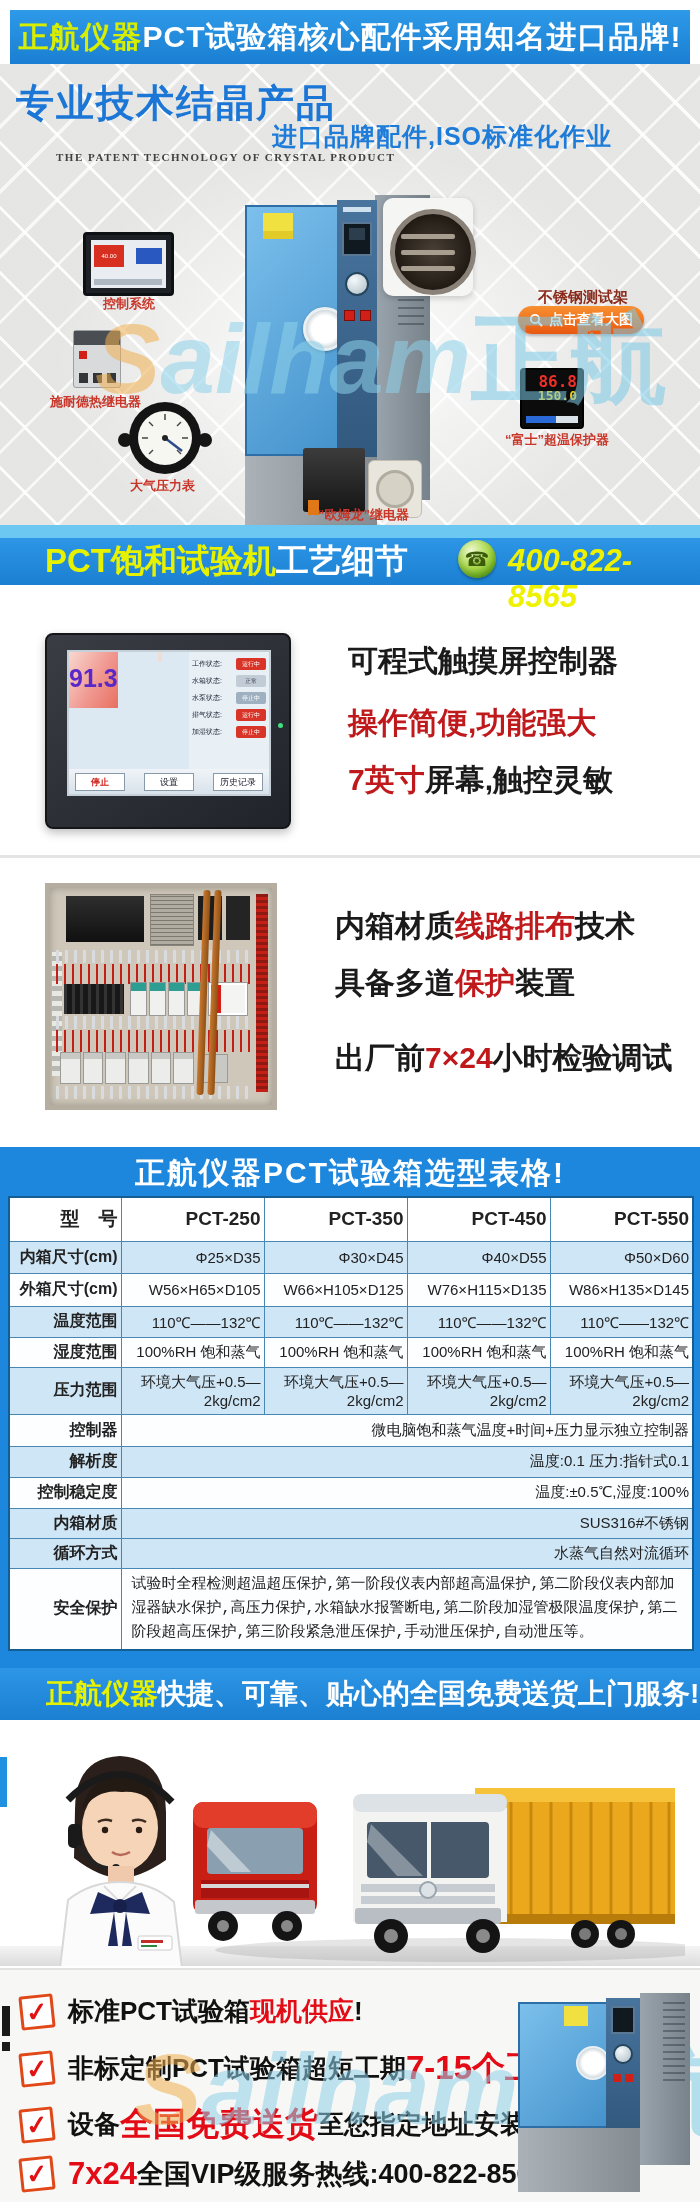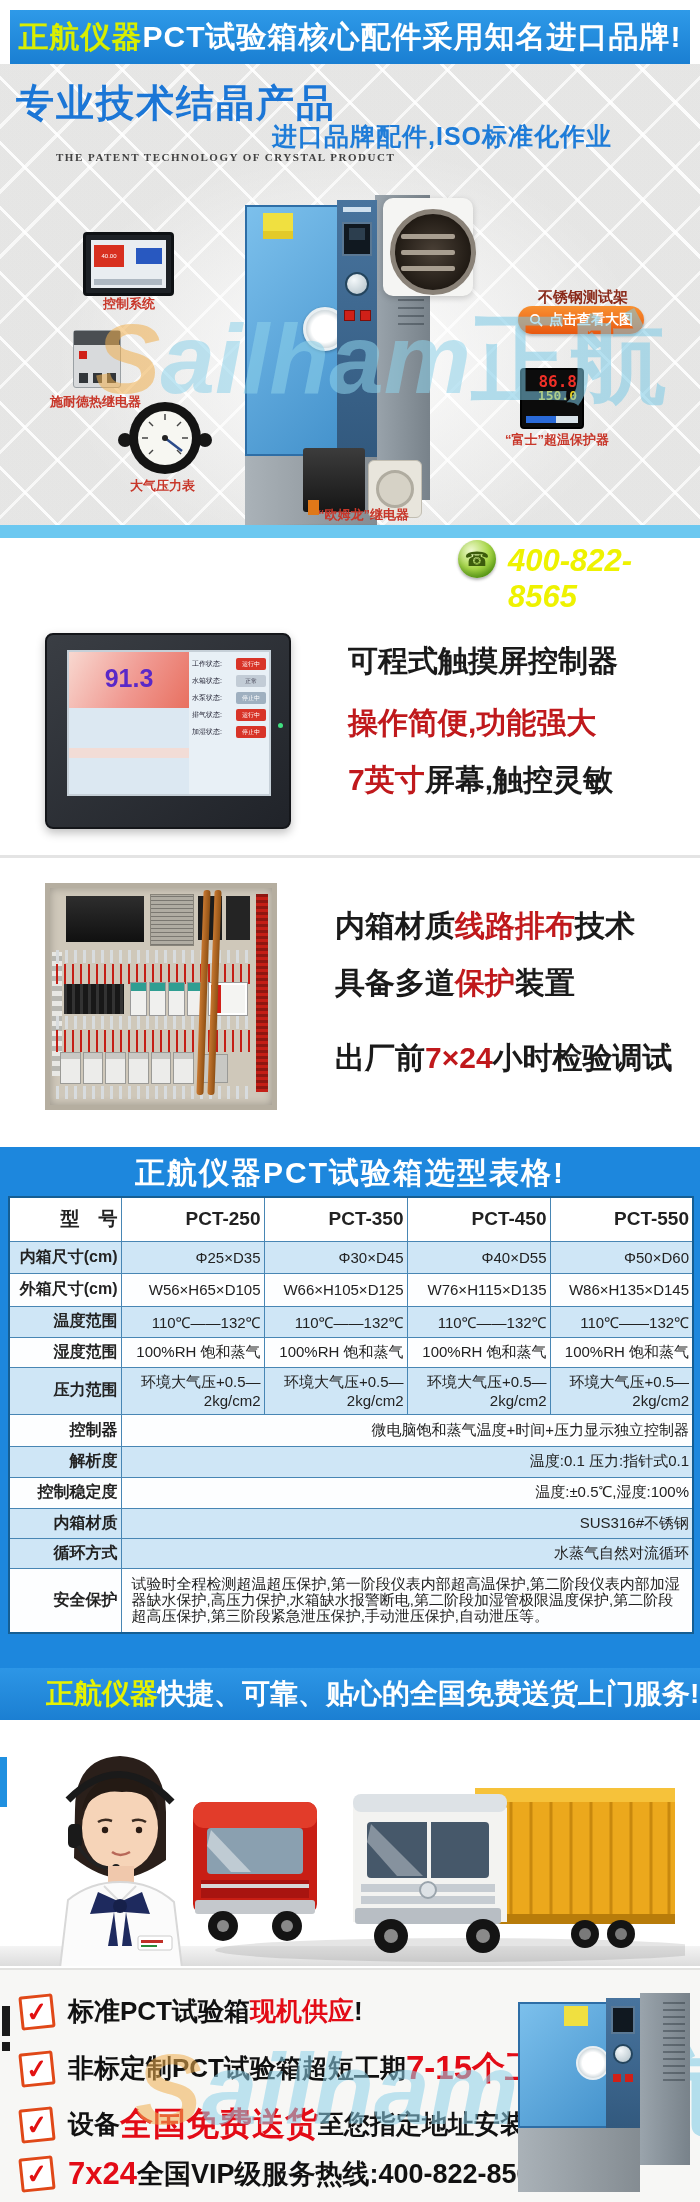--- a/index.html
+++ b/index.html
@@ -119,21 +119,21 @@
     display:flex;align-items:center;justify-content:center;font-size:20px;color:#3c5c0c;}
   .phone-num{left:508px;top:543px;font-size:31px;font-weight:bold;font-style:italic;color:#eef200;}
 
   
   .monitor{left:45px;top:633px;width:242px;height:192px;border-radius:8px;
     background:linear-gradient(145deg,#3a3e44,#202329);border:2px solid #14161a;
     box-shadow:0 4px 10px rgba(0,0,0,.25);}
   .scr{position:absolute;left:20px;top:15px;width:200px;height:142px;background:#dce8f2;
     border:2px solid #c6d0d8;display:flex;flex-direction:column;overflow:hidden;}
   .scr-up{flex:1;display:flex;}
-  .scr-main{width:120px;display:flex;flex-direction:column;gap:40px;}
+  .scr-main{width:120px;display:flex;flex-direction:row;gap:40px;}
   .sm-top{height:56px;background:linear-gradient(120deg,#f8d8d0,#f09890 55%,#e87060);}
   .v91{font-size:25px;font-weight:bold;color:#5a28c8;text-align:center;padding-top:12px;}
   .sm-info{height:10px;font-size:6px;color:#556;padding-left:4px;background:#f2dcd6;}
   .sm-mid{height:40px;background:linear-gradient(#3058b8,#a8c8e8);}
   .v00{font-size:19px;font-weight:bold;color:#d02018;text-align:center;padding-top:8px;margin-left:28px;}
   .sm-info2{flex:1;font-size:6px;color:#556;padding-left:4px;background:#e6ecf2;}
   .scr-side{width:80px;background:#e8f0f6;padding-top:3px;}
   .strow{display:flex;align-items:center;height:17px;padding:0 3px;}
   .st-l{font-size:7px;color:#223;flex:1;white-space:nowrap;}
   .st-b{width:30px;height:12px;border-radius:2px;font-size:6px;color:#fff;text-align:center;line-height:12px;}
@@ -192,21 +192,21 @@
   .spec-banner{left:0;top:1153px;width:700px;text-align:center;font-size:30px;
     font-weight:bold;color:#fff;letter-spacing:2px;}
   table.spec{position:absolute;left:8px;top:1196px;width:684px;border-collapse:collapse;
     background:#fff;border:2px solid #155e93;table-layout:fixed;}
   table.spec td{border:1px solid #4886b4;text-align:right;vertical-align:middle;
     font-size:15px;color:#222;padding:1px 3px;overflow:hidden;}
   table.spec td.lbl{font-weight:bold;font-size:16px;}
   table.spec tr.hd td{font-size:19px;font-weight:bold;background:#fff;}
   table.spec tr.lb td{background:#cfe6f6;}
   table.spec tr.wh td{background:#fdfeff;}
-  td.safety{font-size:14px;line-height:16px;text-align:left !important;padding:4px 10px !important;}
+  td.safety{font-size:14px;line-height:24px;text-align:left !important;padding:4px 10px !important;font-family:Liberation Mono, monospace;}
 
   
   .banner3{left:0;top:1668px;width:700px;height:52px;background:linear-gradient(#2d96e6,#1b7fd2);
     display:flex;align-items:center;padding-left:46px;box-sizing:border-box;
     font-size:28px;font-weight:bold;color:#fff;white-space:nowrap;}
   .banner3 .yellow{color:#e6f200;}
 
   
   .service{left:0;top:1720px;width:700px;height:246px;background:#fff;overflow:hidden;}
   .floor{position:absolute;left:0;top:226px;width:700px;height:20px;background:linear-gradient(#f4f4f4,#dcdcdc);}
@@ -359,20 +359,24 @@
       <i></i>
     </div>
   <div class="abs clabel" style="left:318px;top:506px;">“欧姆龙”继电器</div>
 
   <div class="abs wm wm1">
     <span class="ws">S</span><span class="wr">ailham</span><span class="wc">正航</span>
   </div>
 
   <div class="abs banner2">
     <div class="b2top"></div>
+    <div class="b2main">
+      <span class="yellow">PCT饱和试验机</span>
+        <span>工艺细节</span>
+    </div>
   </div>
   <div class="abs phone-icon">
       <span>☎</span>
     </div>
   <div class="abs phone-num">400-822-8565</div>
 
   <div class="abs monitor">
     <div class="scr">
       <div class="scr-up">
         <div class="scr-main">

